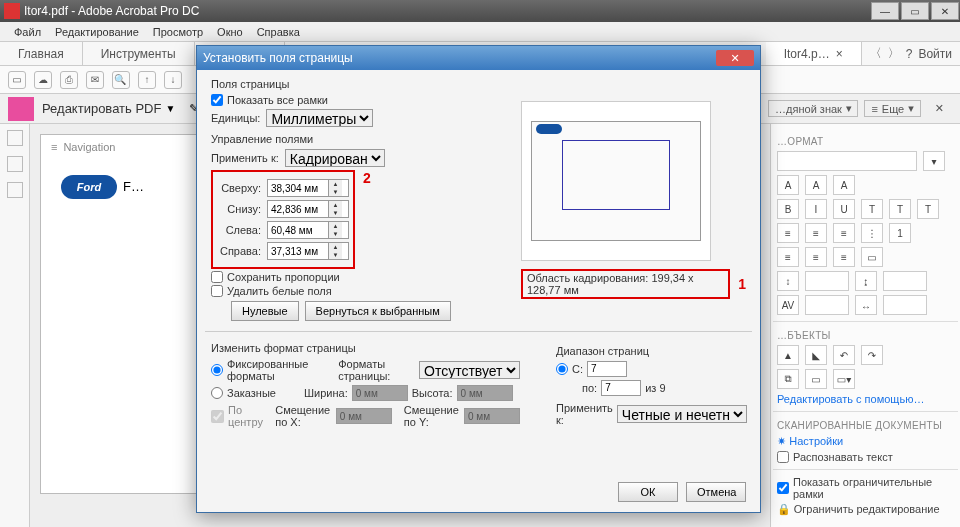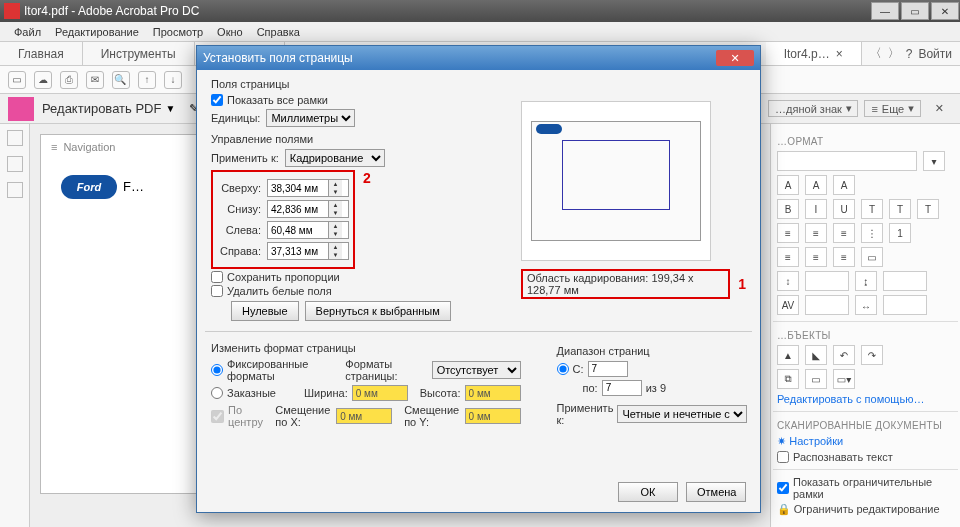--- a/index.html
+++ b/index.html
@@ -50,42 +50,42 @@
 
 .overlay { position:absolute; left:0;top:0;right:0;bottom:0; }
 .dialog { position:absolute; left:196px; top:45px; width:565px; height:468px; background:#f4f4f4; border:1px solid #3a6ea5; box-shadow:0 4px 20px rgba(0,0,0,.4);}
 .dialog .titlebar2{height:24px;background:linear-gradient(#6fa5d8,#3a7ac0);display:flex;align-items:center;padding:0 6px;color:#fff;font-size:12px;}
 .dialog .titlebar2 .close{margin-left:auto;width:38px;height:16px;background:#d9534f;color:#fff;display:flex;align-items:center;justify-content:center;font-size:11px;border-radius:2px;}
 .dialog .body{padding:8px 14px;font-size:11px;color:#333;}
 .field-title{font-size:11px;color:#333;margin-bottom:4px;}
 .chk{display:flex;align-items:center;gap:4px;margin:2px 0;}
 .chk input{width:12px;height:12px;}
 .units-row{display:flex;align-items:center;gap:6px;margin:3px 0;}
-select{font-size:11px;height:18px;border:1px solid #999;}
+select{font-size:14px;height:18px;border:1px solid #999;}
 .mg-row{display:flex;align-items:center;gap:6px;margin:3px 0;}
 .mg-row label{width:44px;text-align:right;}
 .spin{display:flex;align-items:center;border:1px solid #999;height:18px;width:82px;background:#fff;}
 .spin input{border:none;width:60px;font-size:10px;padding:0 3px;height:16px;}
 .spin .updn{width:14px;display:flex;flex-direction:column;}
 .spin .updn div{height:8px;background:#eee;border-left:1px solid #999;font-size:6px;display:flex;align-items:center;justify-content:center;}
 .dlg-btn{height:20px;padding:0 10px;background:linear-gradient(#fefefe,#e0e0e0);border:1px solid #999;font-size:11px;}
 .redbox1{border:2px solid #d00;padding:4px;display:inline-block;}
 .redbox2{border:2px solid #d00;padding:1px 4px;display:inline-block;}
 .redlabel{color:#d00;font-weight:bold;font-size:14px;}
 
 .dlg-columns{display:flex;gap:36px;align-items:center;}
 .preview{width:190px;height:160px;background:#fff;border:1px solid #ccc;display:flex;align-items:center;justify-content:center;position:relative;}
 .preview-inner{width:170px;height:120px;border:1px solid #999;background:#fafafa;position:relative;}
 .preview-inner .pford{position:absolute;left:4px;top:2px;width:26px;height:10px;background:#1351a0;border-radius:5px;}
 .preview-inner .crop{position:absolute;left:30px;top:18px;right:30px;bottom:30px;border:1px solid #33a;}
 
 .radio-row{display:flex;align-items:center;gap:4px;margin:3px 0;}
 input[type=radio]{width:12px;height:12px;}
 .small-input{width:56px;height:16px;border:1px solid #999;font-size:10px;padding:0 3px;}
-.grey-input{background:#fde047;}
+.grey-input{background:#a3a3a3;}
 .dlg-footer{position:absolute;right:14px;bottom:10px;display:flex;gap:8px;}
 </style>
 </head>
 <body>
 
 <div class="titlebar">
   <div class="icon"></div>
   <span>Itor4.pdf - Adobe Acrobat Pro DC</span>
   <div class="wincontrols">
     <div>—</div>
@@ -341,21 +341,21 @@
             <input type="radio" checked="" style="">
             <span>Фиксированные форматы</span>
             <span style="margin-left:8px">Форматы страницы:</span>
             <select style="width:110px"><option>Отсутствует</option></select>
           </div>
           <div class="radio-row">
             <input type="radio" style="">
             <span>Заказные</span>
             <span style="margin-left:24px">Ширина:</span>
             <input class="small-input grey-input" disabled="" value="0 мм" style="">
-            <span style="margin-left:8px">Высота:</span>
+            <span style="">Высота:</span>
             <input class="small-input grey-input" disabled="" value="0 мм" style="">
           </div>
           <div class="radio-row">
             <input type="checkbox" checked="" disabled="" style="">
             <span style="color:#888">По центру</span>
             <span style="margin-left:8px">Смещение по X:</span>
             <input class="small-input grey-input" disabled="" value="0 мм" style="">
             <span style="margin-left:8px">Смещение по Y:</span>
             <input class="small-input grey-input" disabled="" value="0 мм" style="">
           </div>

